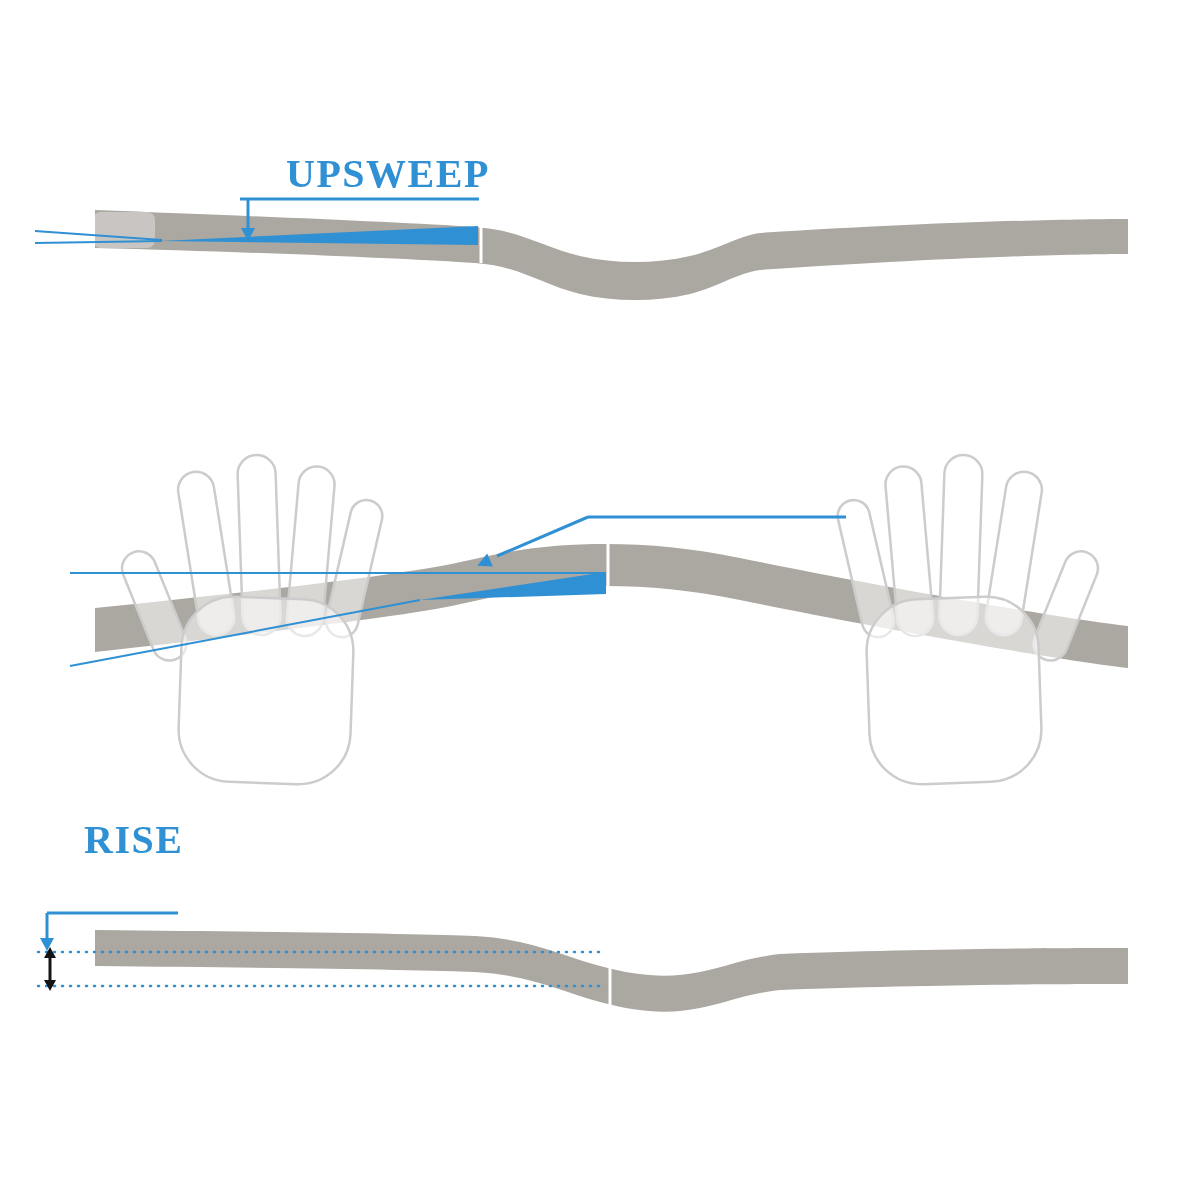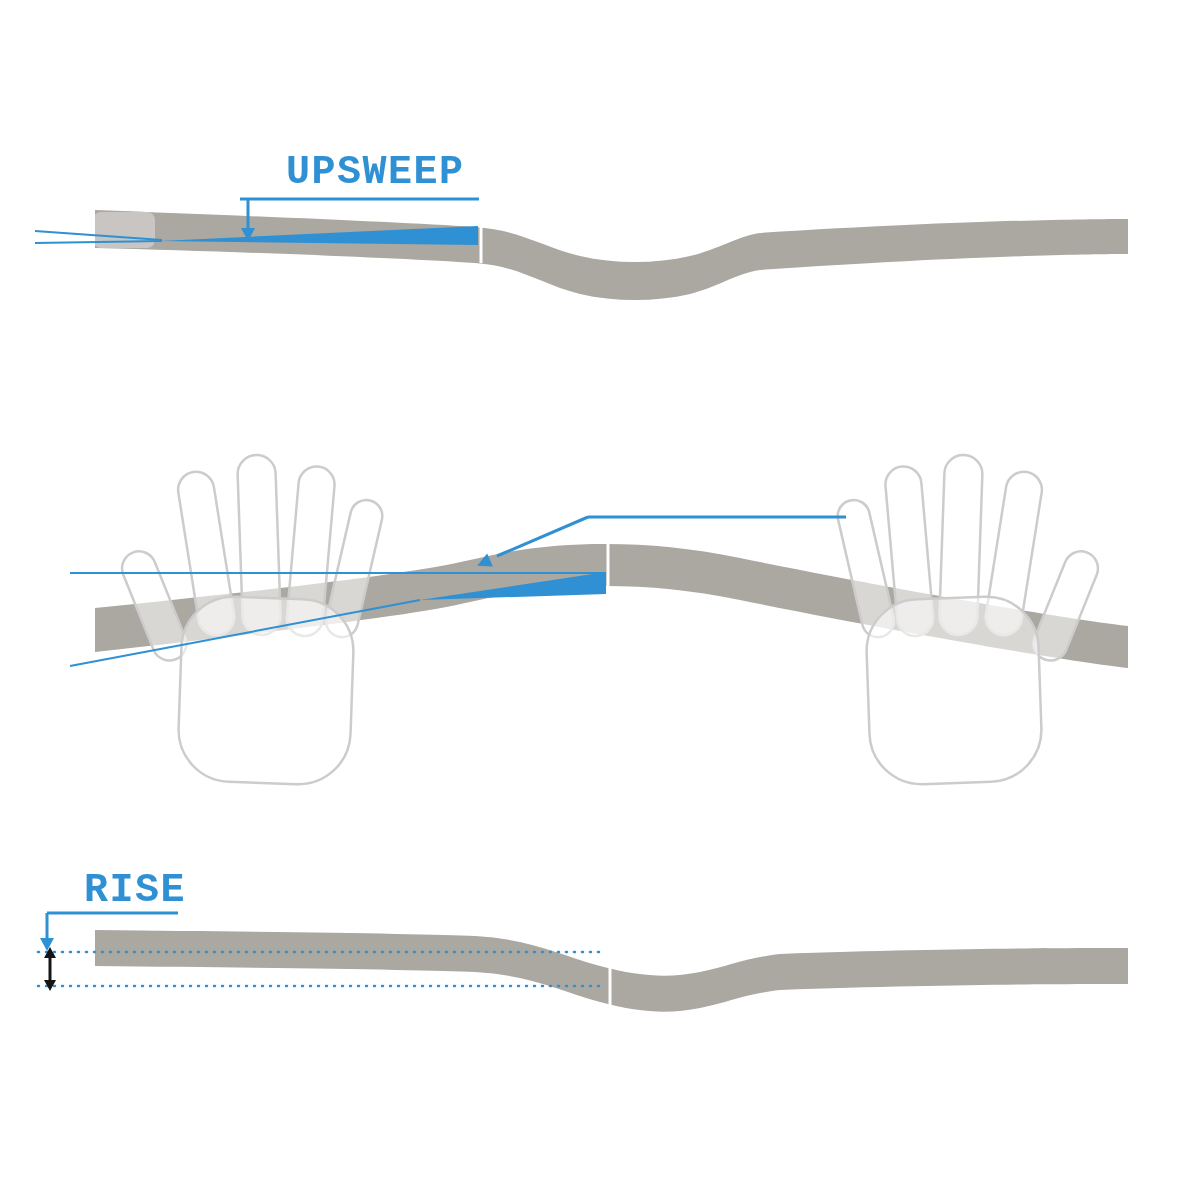--- a/index.html
+++ b/index.html
@@ -7,31 +7,31 @@
     --bar:#aba7a1;
     --hand-stroke:#cccccc;
     --arrow-black:#141414;
     --background:#ffffff;
   }
   *{box-sizing:border-box;}
   body{margin:0;background:var(--background);}
   .canvas{
     position:relative;width:1200px;height:1200px;
     background:var(--background);overflow:hidden;
-    font-family:Liberation Mono, monospace;
+    font-family:Liberation Serif, serif;
   }
   .canvas svg{position:absolute;left:0;top:0;}
   .label{
     position:absolute;color:var(--accent);
     font-weight:bold;font-size:40px;letter-spacing:1.5px;
     white-space:nowrap;user-select:none;
   }
   .label-upsweep{left:286px;top:150px;}
   .label-backsweep{left:588px;top:472px;}
-  .label-rise{left:84px;top:868px;}
+  .label-rise{left:84px;top:816px;}
   .bar{fill:var(--bar);}
   .accent-fill{fill:var(--accent);}
   .accent-line{stroke:var(--accent);fill:none;}
   .hairline{stroke-width:2;}
   .leader{stroke-width:3;}
   .hand rect{fill:rgba(255,255,255,0.55);stroke:var(--hand-stroke);stroke-width:2.5;}
   .seam{stroke:#ffffff;stroke-width:3;}
   .dotted{stroke:var(--accent);stroke-width:2.5;stroke-dasharray:1 7;stroke-linecap:round;fill:none;}
   .black-line{stroke:var(--arrow-black);stroke-width:3;}
   .black-fill{fill:var(--arrow-black);}

